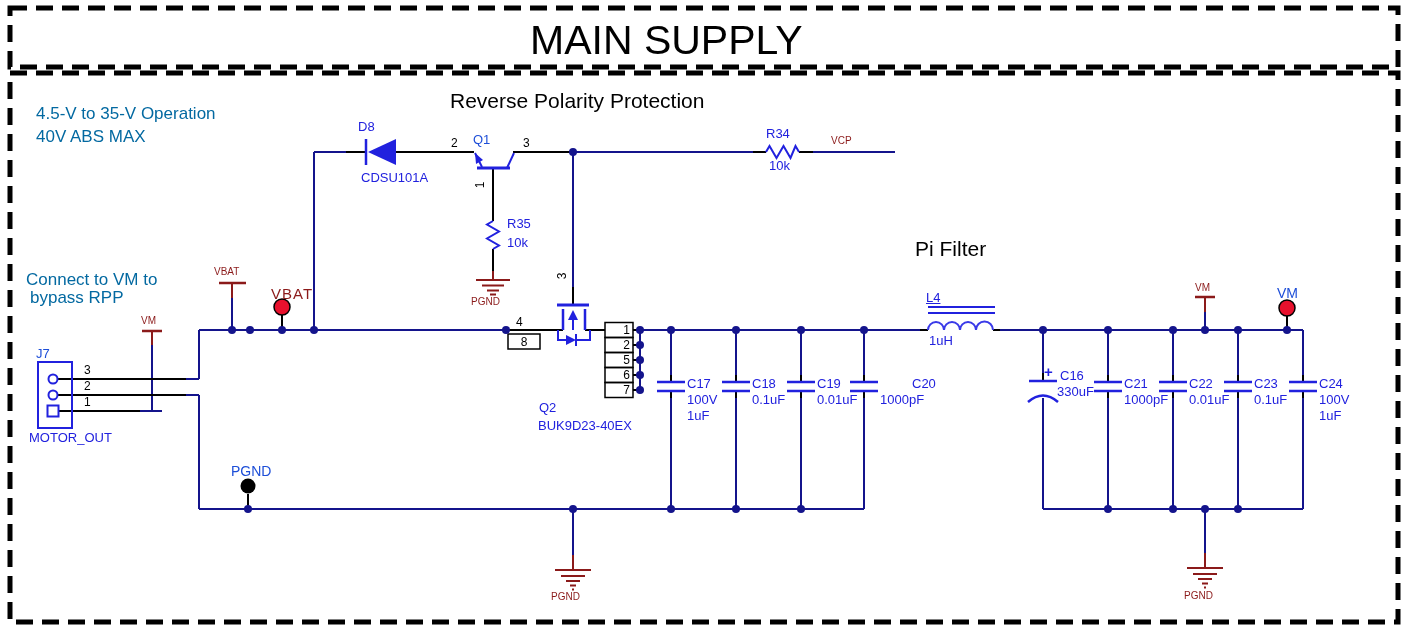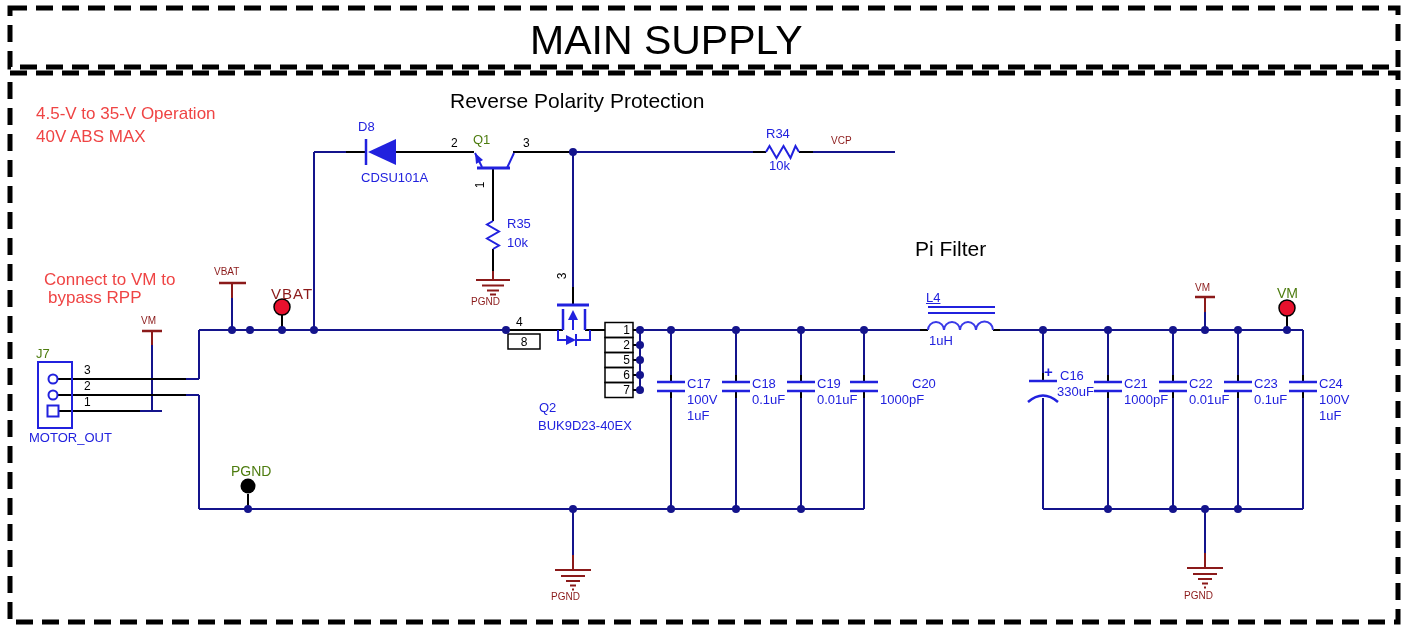--- a/index.html
+++ b/index.html
@@ -4,22 +4,22 @@
 <style>
   html,body{margin:0;padding:0;background:#fff;}
   .stage{position:relative;width:1408px;height:630px;background:#ffffff;overflow:hidden;
          font-family:"Liberation Sans",sans-serif;}
   svg.circuit{position:absolute;left:0;top:0;}
   .lbl{position:absolute;line-height:1;white-space:nowrap;color:#000;}
   .t-main{font-size:41px;color:#000;}
   .t-sub{font-size:21px;color:#000;}
   .blue{color:#2121DE;font-size:13px;}
   .mar{color:#8B1A1A;font-size:10px;}
-  .red{color:#ef4444;font-size:17px;}
-  .blk{color:#4d7c0f;font-size:14px;}
+  .red{color:#0369a1;font-size:17px;}
+  .blk{color:#1d4ed8;font-size:14px;}
   .pin{color:#000;font-size:12px;}
   .rot{transform:rotate(-90deg);}
   .ctr{text-align:center;}
   .rgt{text-align:right;}
   .bold{font-weight:bold;}
   .sp1{letter-spacing:1px;}
 </style>
 </head>
 <body>
 
@@ -173,22 +173,22 @@
     <circle cx="1287" cy="308" r="8" fill="#E8112D" stroke="#000" stroke-width="1.5"></circle>
     <circle cx="248" cy="486" r="7.5" fill="#000"></circle>
   </svg>
 
   <div class="lbl t-sub" style="left:450px;top:90px">Reverse Polarity Protection</div>
   <div class="lbl t-main" style="left:530px;top:20px">MAIN SUPPLY</div>
   <div class="lbl t-sub" style="left:915px;top:238px">Pi Filter</div>
 
   <div class="lbl red" style="left:36px;top:105px">4.5-V to 35-V Operation</div>
   <div class="lbl red" style="left:36px;top:128px">40V ABS MAX</div>
-  <div class="lbl red" style="left:44px;top:271px">Connect to VM to</div>
-  <div class="lbl red" style="left:48px;top:289px">bypass RPP</div>
+  <div class="lbl red" style="left:26px;top:271px">Connect to VM to</div>
+  <div class="lbl red" style="left:30px;top:289px">bypass RPP</div>
 
   <div class="lbl blue" style="left:358px;top:120px">D8</div>
   <div class="lbl blue" style="left:361px;top:171px">CDSU101A</div>
 
   <div class="lbl blk" style="left:473px;top:133px;font-size:13px">Q1</div>
   <div class="lbl pin" style="left:451px;top:137px">2</div>
   <div class="lbl pin" style="left:523px;top:137px">3</div>
   <div class="lbl pin rot" style="left:477px;top:179px">1</div>
 
   <div class="lbl blue" style="left:507px;top:217px">R35</div>

